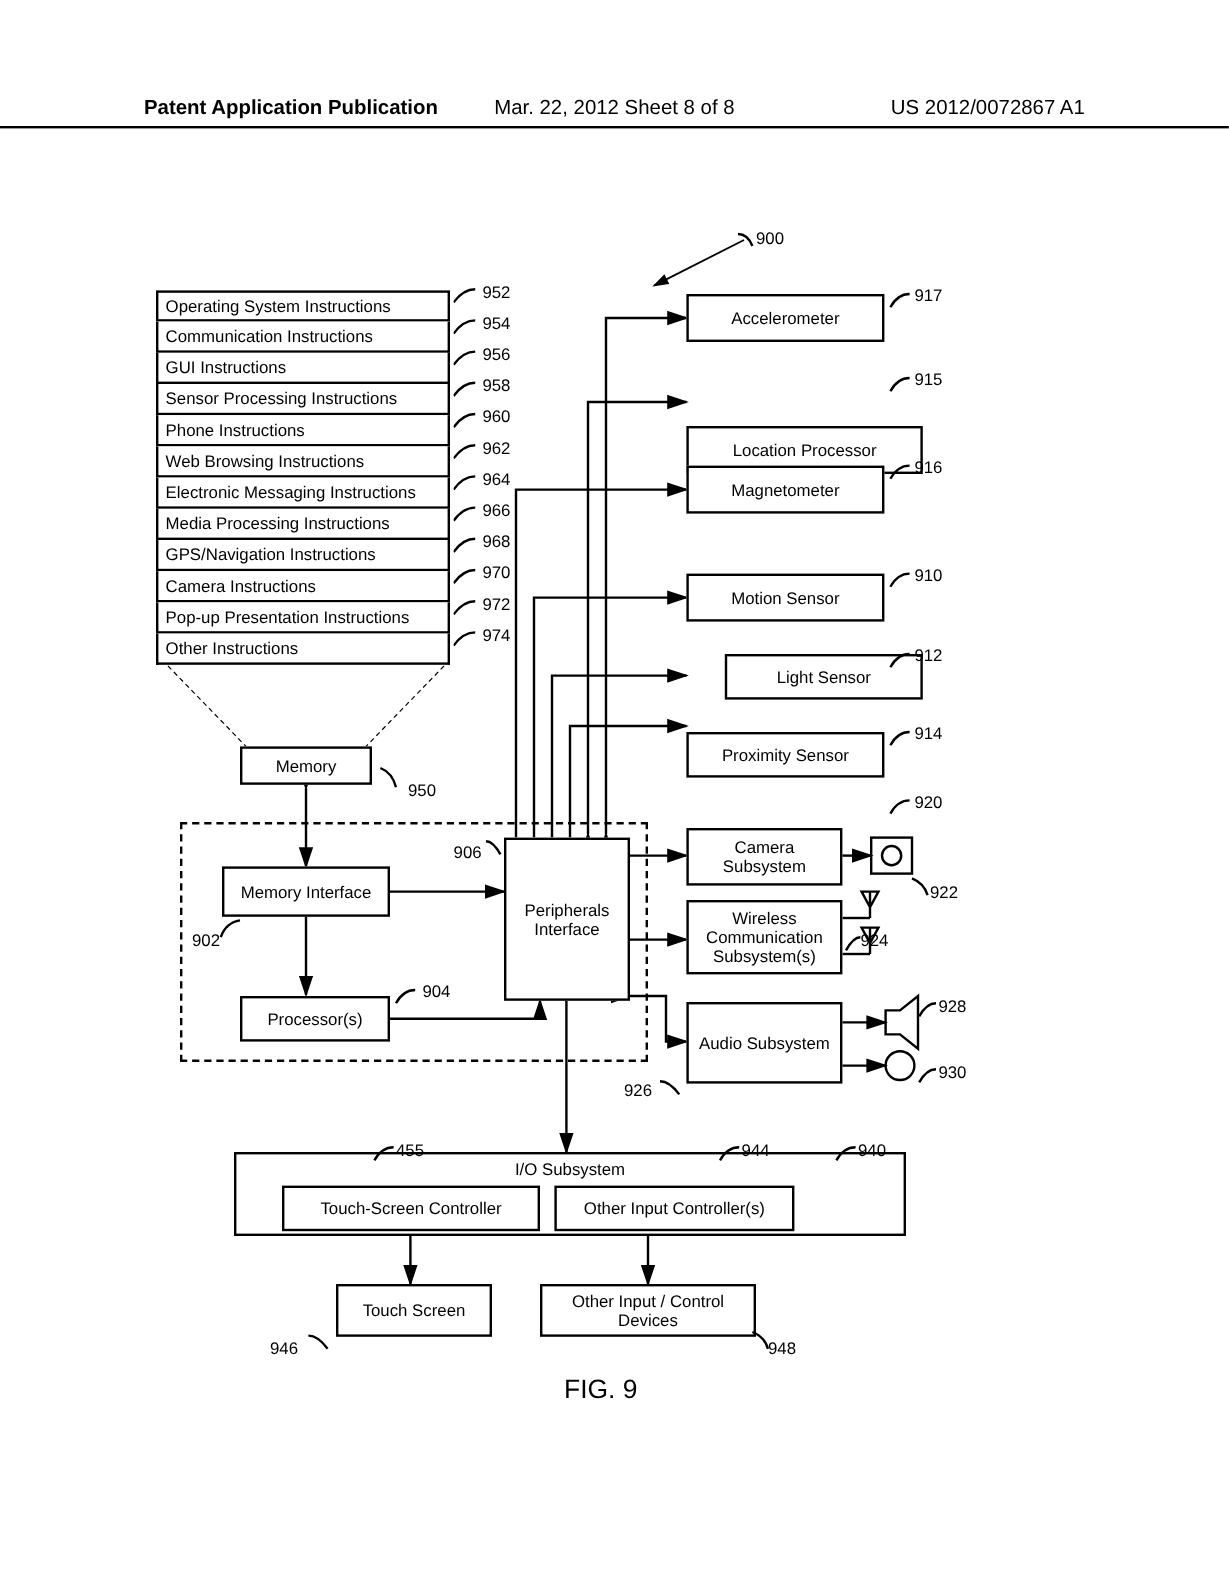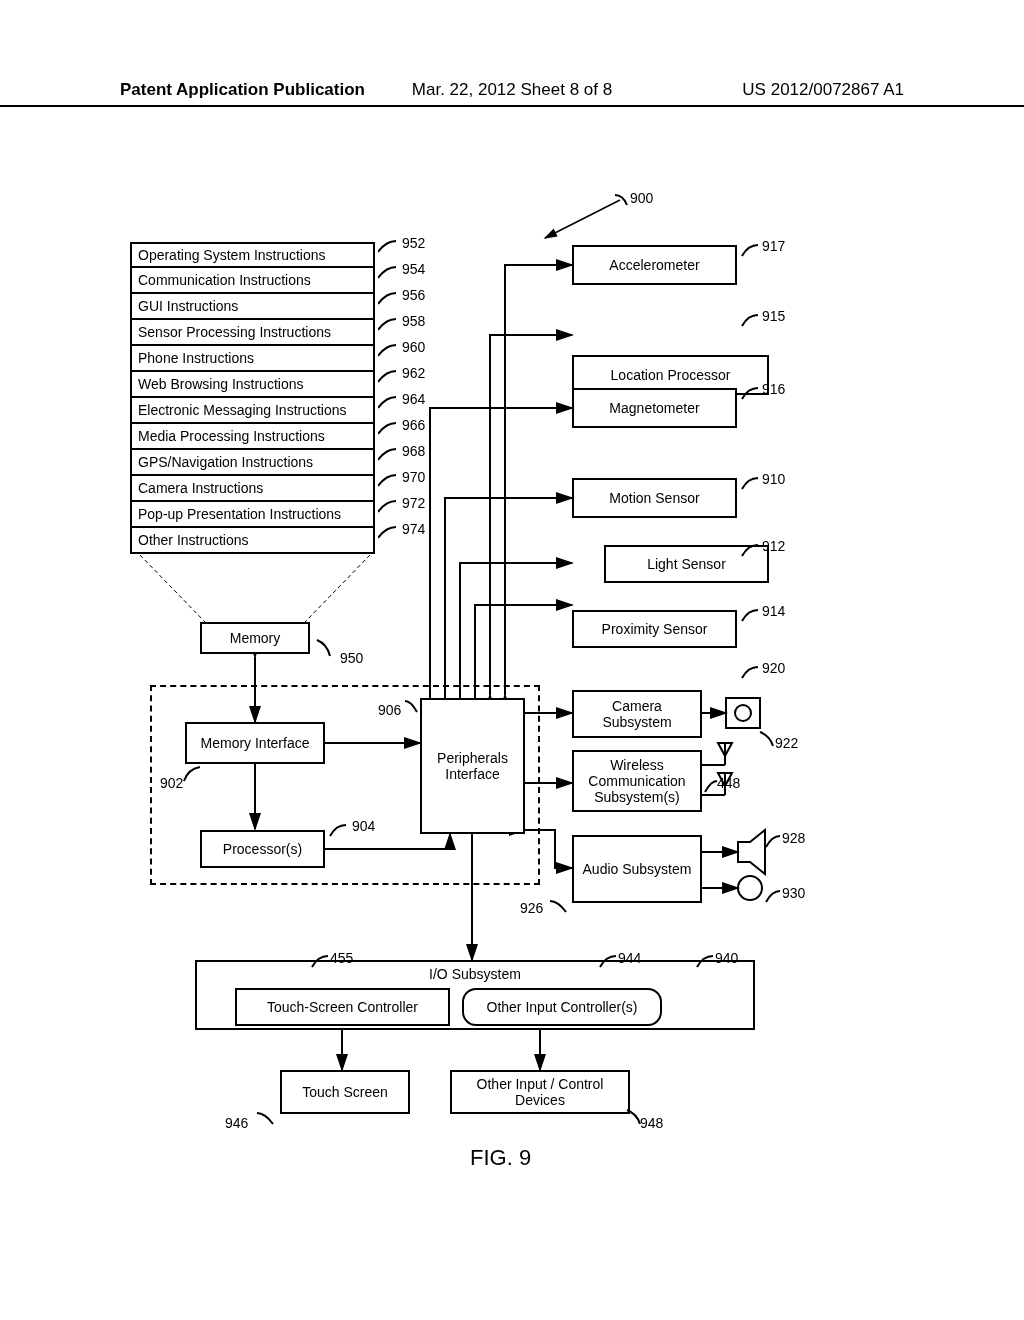--- a/index.html
+++ b/index.html
@@ -213,21 +213,21 @@
     <div class="ref" style="left:642px; top:470px">920</div>
     <svg style="position:absolute;left:620px;top:474px;width:22px;height:18px">
         <path d="M2 14 Q 8 3 18 3" stroke="#000" fill="none" stroke-width="2"></path>
       </svg>
     <div class="ref" style="left:655px; top:545px">922</div>
     <svg style="position:absolute;left:638px;top:540px;width:20px;height:18px">
         <path d="M2 2 Q 12 6 15 16" stroke="#000" fill="none" stroke-width="2"></path>
       </svg>
 
     <div class="box" style="left:452px; top:560px; width:130px; height:62px;">Wireless Communication Subsystem(s)</div>
-    <div class="ref" style="left:597px; top:585px">448</div>
+    <div class="ref" style="left:597px; top:585px">924</div>
     <svg style="position:absolute;left:583px;top:588px;width:18px;height:18px">
         <path d="M2 14 Q 8 3 14 3" stroke="#000" fill="none" stroke-width="2"></path>
       </svg>
 
     <div class="box" style="left:452px; top:645px; width:130px; height:68px;">Audio Subsystem</div>
     <div class="ref" style="left:400px; top:710px">926</div>
     <svg style="position:absolute;left:428px;top:708px;width:22px;height:18px">
         <path d="M18 14 Q 10 3 2 3" stroke="#000" fill="none" stroke-width="2"></path>
       </svg>
     <div class="ref" style="left:662px; top:640px">928</div>
@@ -246,21 +246,21 @@
     <svg style="position:absolute;left:575px;top:763px;width:22px;height:18px">
         <path d="M2 14 Q 8 3 18 3" stroke="#000" fill="none" stroke-width="2"></path>
       </svg>
 
     <div class="box" style="left:115px; top:798px; width:215px; height:38px;text-align:center;">Touch-Screen Controller</div>
     <div class="ref" style="left:210px; top:760px">455</div>
     <svg style="position:absolute;left:190px;top:763px;width:22px;height:18px">
         <path d="M2 14 Q 8 3 18 3" stroke="#000" fill="none" stroke-width="2"></path>
       </svg>
 
-    <div class="box" style="left:342px; top:798px; width:200px; height:38px;border-radius:14px;">Other Input Controller(s)</div>
+    <div class="box" style="left:342px; top:798px; width:200px; height:38px;">Other Input Controller(s)</div>
     <div class="ref" style="left:498px; top:760px">944</div>
     <svg style="position:absolute;left:478px;top:763px;width:22px;height:18px">
         <path d="M2 14 Q 8 3 18 3" stroke="#000" fill="none" stroke-width="2"></path>
       </svg>
 
     <div class="box" style="left:160px; top:880px; width:130px; height:44px;">Touch Screen</div>
     <div class="ref" style="left:105px; top:925px">946</div>
     <svg style="position:absolute;left:135px;top:920px;width:22px;height:18px">
         <path d="M18 14 Q 10 3 2 3" stroke="#000" fill="none" stroke-width="2"></path>
       </svg>

